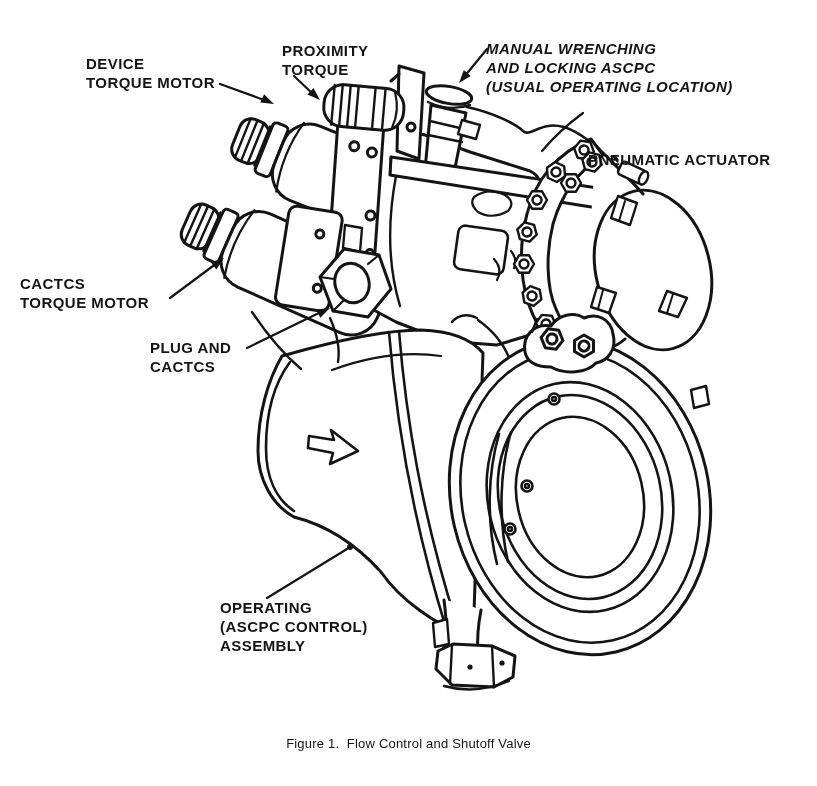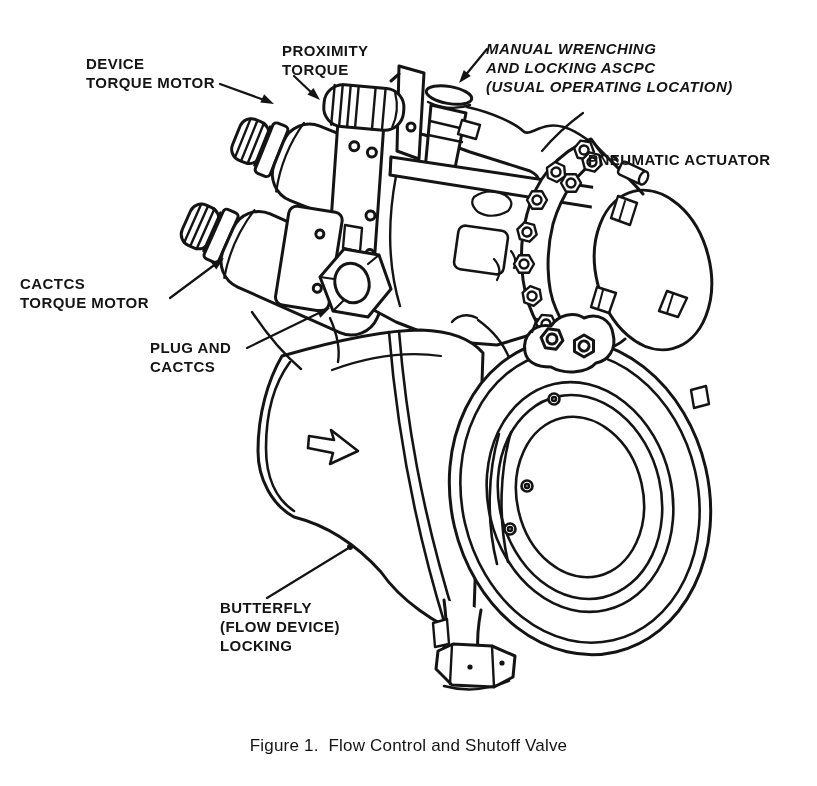--- a/index.html
+++ b/index.html
@@ -3,21 +3,21 @@
 <meta charset="utf-8">
 <style>
   html,body{margin:0;padding:0;background:#ffffff;}
   #page{position:relative;width:817px;height:786px;background:#ffffff;overflow:hidden;
         font-family:"Liberation Sans",sans-serif;}
   #art{position:absolute;left:0;top:0;width:817px;height:786px;}
   .callout{position:absolute;color:#141414;font-weight:700;font-size:15px;
            line-height:19px;letter-spacing:.45px;white-space:nowrap;}
   .callout span{display:block;}
   #caption{position:absolute;left:0;top:736px;width:817px;text-align:center;
-           color:#141414;font-size:17px;font-weight:400;letter-spacing:.2px;white-space:pre;}
+           color:#141414;font-size:13px;font-weight:400;letter-spacing:.2px;white-space:pre;}
 </style>
 </head>
 <body>
 
 <div id="page">
 
 <svg id="art" viewBox="0 0 817 786" xmlns="http://www.w3.org/2000/svg">
   <g stroke="#141414" stroke-width="3" fill="none" stroke-linecap="round" stroke-linejoin="round">
 
     <g transform="translate(240,137) rotate(22)">
@@ -270,20 +270,20 @@
   <span>CACTCS</span>
   <span>TORQUE MOTOR</span>
 </div>
 
 <div class="callout" style="left:150px;top:338px;">
   <span>PLUG AND</span>
   <span>CACTCS</span>
 </div>
 
 <div class="callout" style="left:220px;top:598px;">
-  <span>BUTTERFLY</span>
-  <span>(FLOW DEVICE)</span>
-  <span>LOCKING</span>
+  <span>OPERATING</span>
+  <span>(ASCPC CONTROL)</span>
+  <span>ASSEMBLY</span>
 </div>
 
 <div id="caption">Figure 1.  Flow Control and Shutoff Valve</div>
 
 </div>
 
 </body></html>

